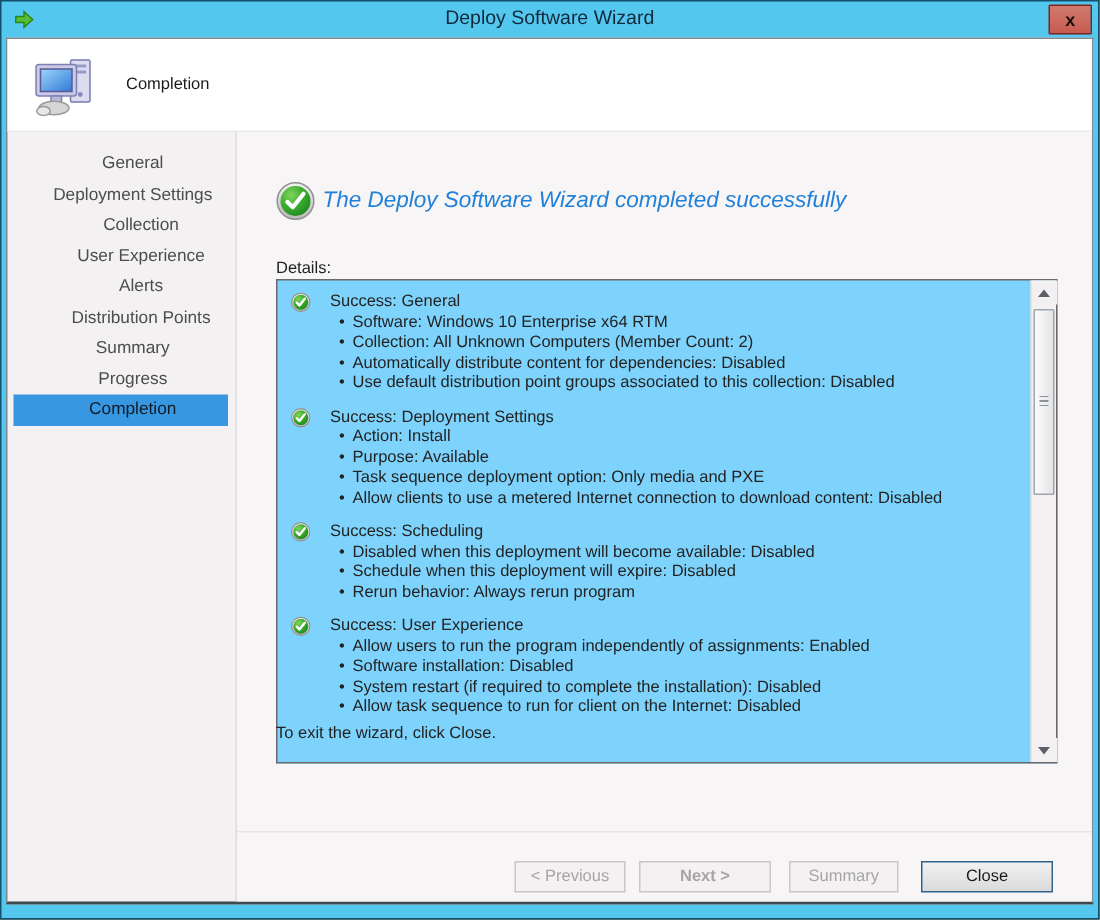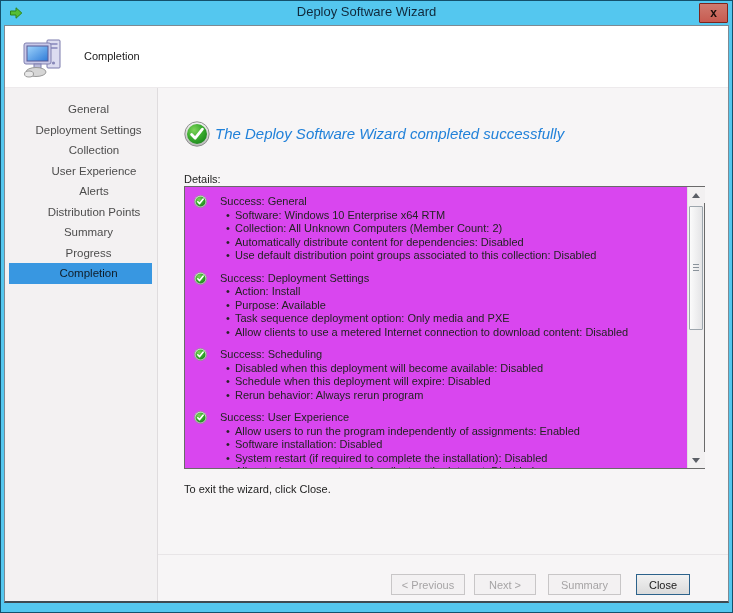--- a/index.html
+++ b/index.html
@@ -59,22 +59,22 @@
   .status-row { position:absolute; left:26px; top:33px; height:26px; }
   .big-check-icon { position:absolute; left:0; top:0; width:26px; height:26px; }
   .status-heading {
     position:absolute; left:31px; top:4px; white-space:nowrap;
     font-size:15px; color:var(--heading-blue,#2181D9);font-style:italic;
   }
 
   .details-label { position:absolute; left:26px; top:85px; font-size:11px; color:#232323; }
 
   .details-box {
-    position:absolute; left:26px; top:98px; width:521px; height:283px;
-    background:#d946ef; border:1px solid #6A6A6A;
+    position:absolute; left:26px; top:98px; width:521px; height:323px;
+    background:#7dd3fc; border:1px solid #6A6A6A;
   }
   .details-content {
     position:absolute; left:0; top:0; right:17px; bottom:0;
     overflow:hidden; padding:8px 4px 0 9px;
     font-size:11px; color:#232323;
   }
   .section { margin-bottom:9px; }
   .section-title-row { position:relative; height:13.5px; line-height:13.5px; padding-left:26px; }
   .small-check-icon { position:absolute; left:0; top:0; width:13px; height:13px; }
   .bullet-item { position:relative; height:13.5px; line-height:13.5px; padding-left:41px; white-space:nowrap; }
@@ -103,35 +103,35 @@
     background:repeating-linear-gradient(#8A939B 0 1px, transparent 1px 3px);
   }
 
   .footer-note { position:absolute; left:26px; top:395px; font-size:11px; color:#232323; }
 
   .separator { position:absolute; left:0; right:0; top:466px; height:1px; background:#E8E5E7; }
 
   
   .button-row {
     position:absolute; left:0; right:0; top:485px; height:22px;
-    display:flex; justify-content:flex-end; align-items:flex-end; padding-right:38px;
+    display:flex; justify-content:flex-end; align-items:center; padding-right:26px;
   }
   .wiz-btn {
     height:21px; font-family:"Liberation Sans",sans-serif; font-size:11px;
     background:linear-gradient(#F3F3F3,#E4E4E4);
     border:1px solid #ACAAAB; color:#1A1A1A; cursor:pointer; padding:0 4px;
   }
   .wiz-btn:disabled {
     background:#F3F1F2; border:1px solid #C8C6C7; color:#A6A4A5; cursor:default;
   }
   .wiz-btn.default { border:1px solid #2C628B; background:linear-gradient(#F1F1F1,#DBDBDB); }
   .wiz-btn[data-name="previous-button"] { width:74px; }
-  .wiz-btn[data-name="next-button"]     { width:62px; margin-left:9px; }
+  .wiz-btn[data-name="next-button"]     { width:88px; margin-left:9px;font-weight:bold; }
   .wiz-btn[data-name="summary-button"]  { width:73px; margin-left:12px; }
-  .wiz-btn[data-name="close-button"]    { width:54px; margin-left:15px; }
+  .wiz-btn[data-name="close-button"]    { width:88px; margin-left:15px; }
 
   .hidden-defs { position:absolute; width:0; height:0; }
 </style>
 </head>
 <body>
 
 <svg class="hidden-defs" aria-hidden="true">
   <defs>
     <radialGradient id="gGreen" cx="35%" cy="30%" r="75%">
       <stop offset="0%" stop-color="#7FD45B"></stop>

